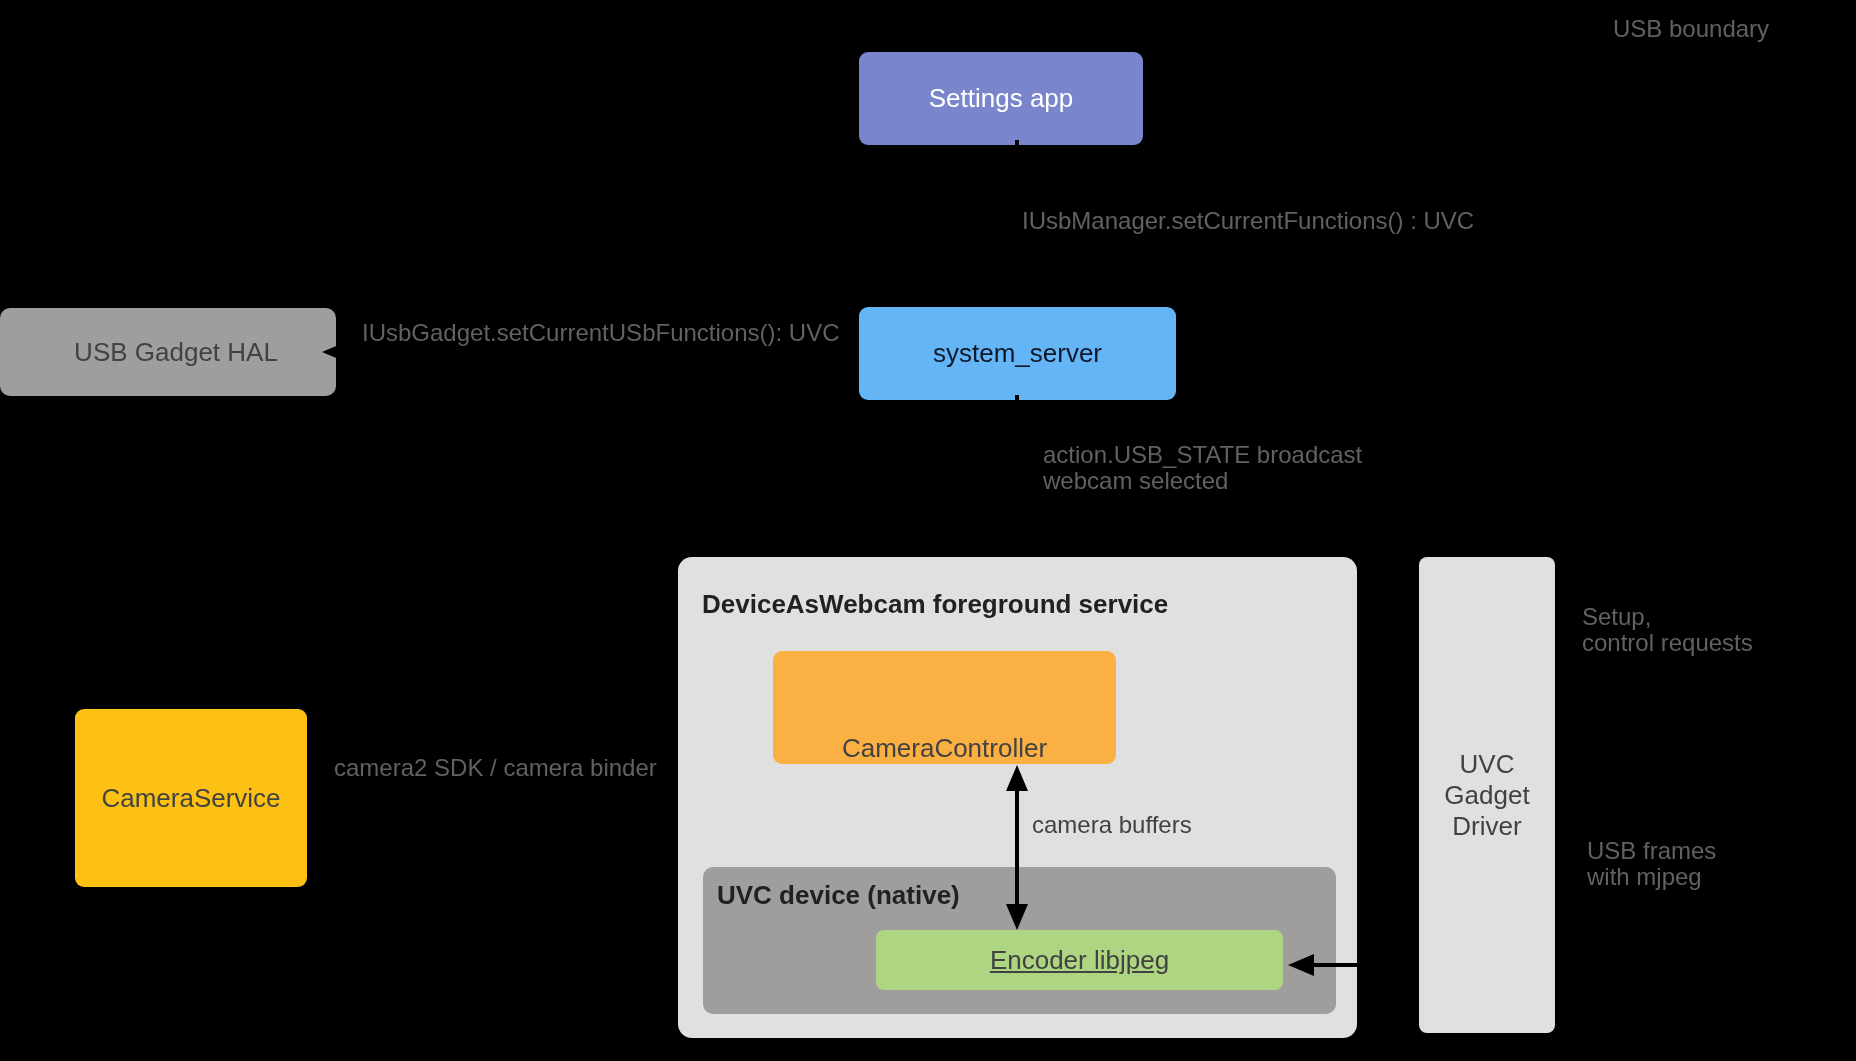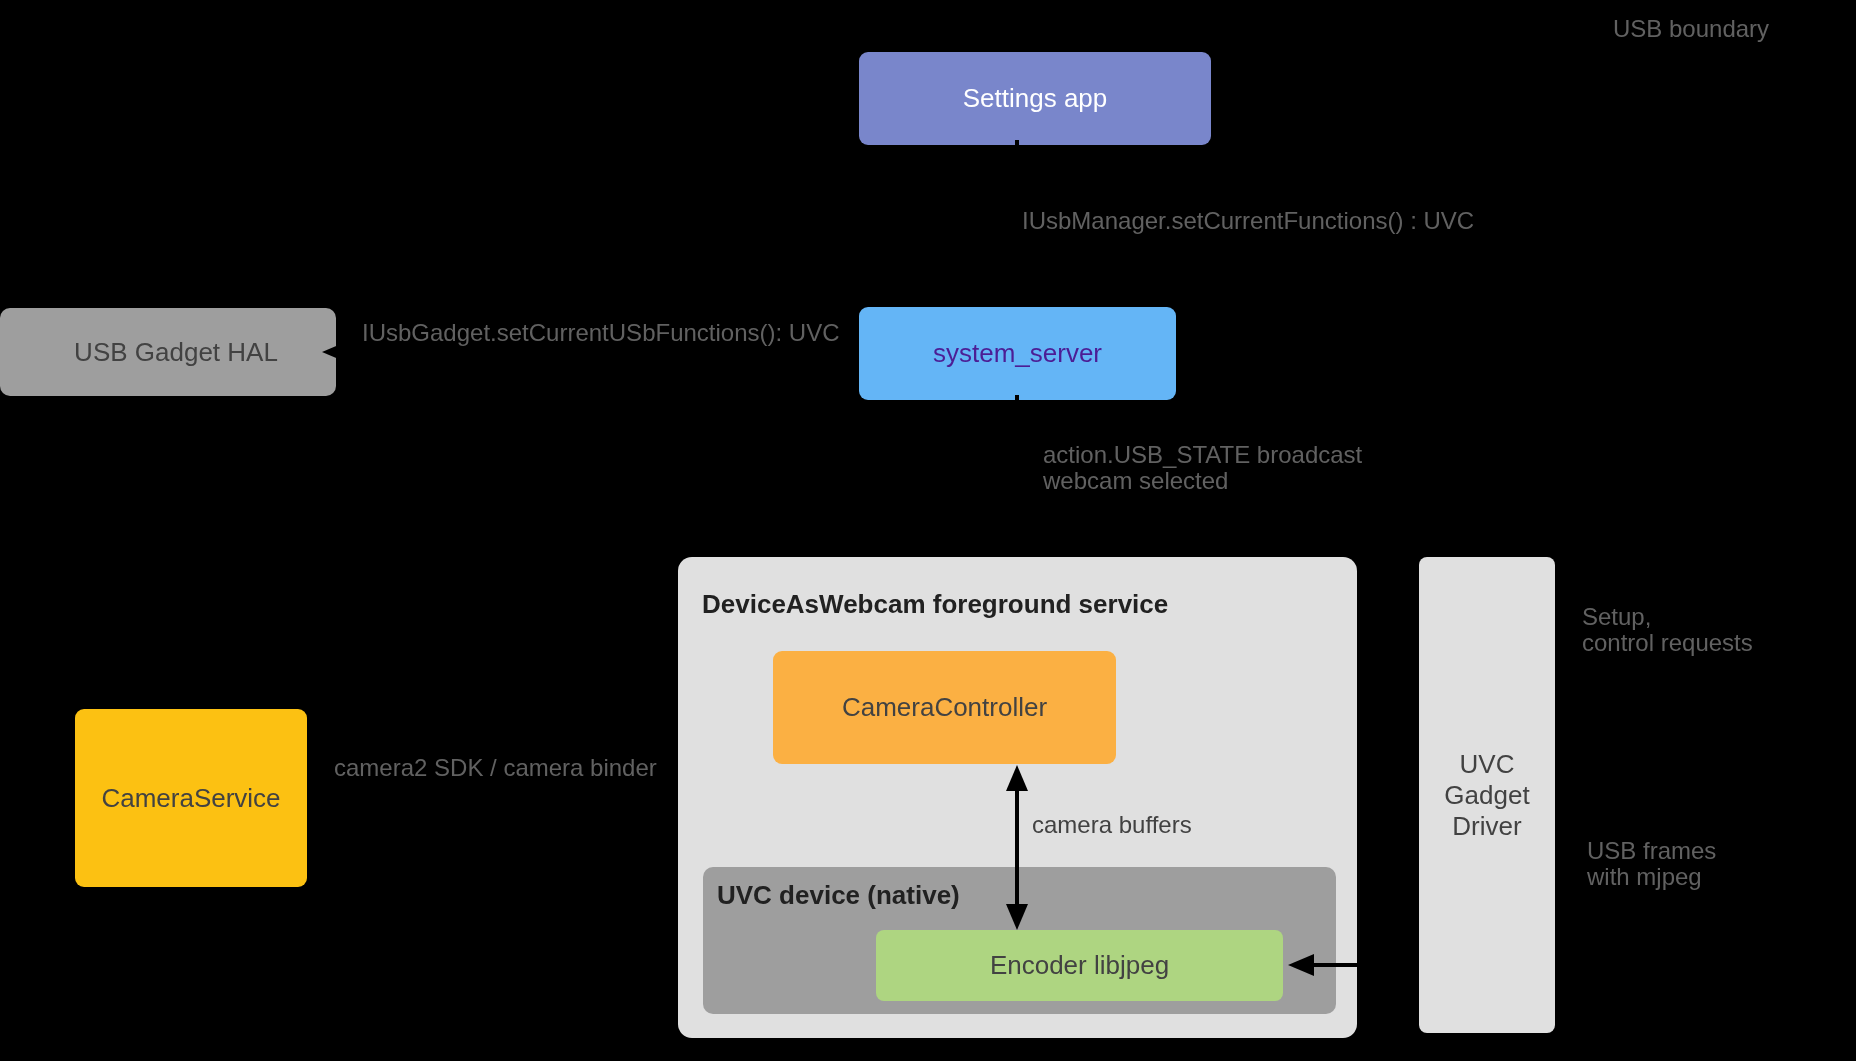--- a/index.html
+++ b/index.html
@@ -43,61 +43,61 @@
   #arrow-layer line{stroke:#000;stroke-width:4;}
   #arrow-layer polygon{fill:#000;}
 </style>
 </head>
 <body>
 
 <div id="canvas" style="background-color: rgb(0, 0, 0);">
 
   <div class="lbl" style="left:1613px;top:16px;">USB boundary</div>
 
-  <div class="node" style="left: 859px; top: 52px; width: 352px; height: 93px; background-color: rgb(121, 134, 203); color: rgb(255, 255, 255);">
+  <div class="node" style="left: 859px; top: 52px; width: 284px; height: 93px; background-color: rgb(121, 134, 203); color: rgb(255, 255, 255);">
     <span>Settings app</span>
   </div>
 
   <div class="lbl" style="left:1022px;top:208px;">IUsbManager.setCurrentFunctions() : UVC</div>
 
   <div class="node" style="left: 0px; top: 308px; width: 320px; height: 88px; border-radius: 10px; background-color: rgb(158, 158, 158); color: rgb(66, 66, 66); padding-left: 16px;">
     <span>USB Gadget HAL</span>
   </div>
 
   <div class="lbl" style="left:362px;top:320px;">IUsbGadget.setCurrentUSbFunctions(): UVC</div>
 
-  <div class="node" style="left: 859px; top: 307px; width: 317px; height: 93px; background-color: rgb(100, 181, 246); color: #4c1d95;">
+  <div class="node" style="left: 859px; top: 307px; width: 317px; height: 93px; background-color: rgb(100, 181, 246); color: #0f172a;">
     <span>system_server</span>
   </div>
 
   <div class="lbl" style="left:1030px;top:442px;margin-left:13px;">
     <div>action.USB_STATE broadcast</div>
     <div>webcam selected</div>
   </div>
 
 
   <div class="container-box" style="left: 678px; top: 557px; width: 679px; height: 481px; background-color: rgb(224, 224, 224);"></div>
   <div class="container-title" style="left:702px;top:589px;">DeviceAsWebcam foreground service</div>
 
-  <div class="node" style="left: 773px; top: 651px; width: 343px; height: 113px; background-color: rgb(251, 176, 67); color: rgb(66, 66, 66);">
+  <div class="node" style="left: 773px; top: 651px; width: 343px; height: 113px; background-color: rgb(251, 176, 67); color: rgb(66, 66, 66); align-items: flex-end;">
     <span>CameraController</span>
   </div>
 
   <div class="node" style="left: 75px; top: 709px; width: 232px; height: 178px; background-color: rgb(252, 193, 18); color: rgb(66, 66, 66);">
     <span>CameraService</span>
   </div>
 
   <div class="lbl" style="left:334px;top:755px;">camera2 SDK / camera binder</div>
 
   <div class="lbl" style="left:1032px;top:812px;color:#424242;">camera buffers</div>
 
   <div class="container-box" style="left: 703px; top: 867px; width: 633px; height: 147px; border-radius: 10px; background-color: rgb(158, 158, 158);"></div>
   <div class="container-title" style="left:717px;top:880px;">UVC device (native)</div>
 
-  <div class="node" style="left: 876px; top: 930px; width: 407px; height: 71px; border-radius: 8px; background-color: rgb(174, 213, 129); color: rgb(66, 66, 66);">
+  <div class="node" style="left: 876px; top: 930px; width: 407px; height: 60px; border-radius: 8px; background-color: rgb(174, 213, 129); color: rgb(66, 66, 66); text-decoration: underline;">
     <span>Encoder libjpeg</span>
   </div>
 
   <div class="node" style="left: 1419px; top: 557px; width: 136px; height: 476px; border-radius: 8px; line-height: 31px; flex-direction: column; background-color: rgb(224, 224, 224); color: rgb(66, 66, 66);">
     <div>UVC</div>
     <div>Gadget</div>
     <div>Driver</div>
   </div>
 
   <div class="lbl" style="left:1582px;top:604px;">

